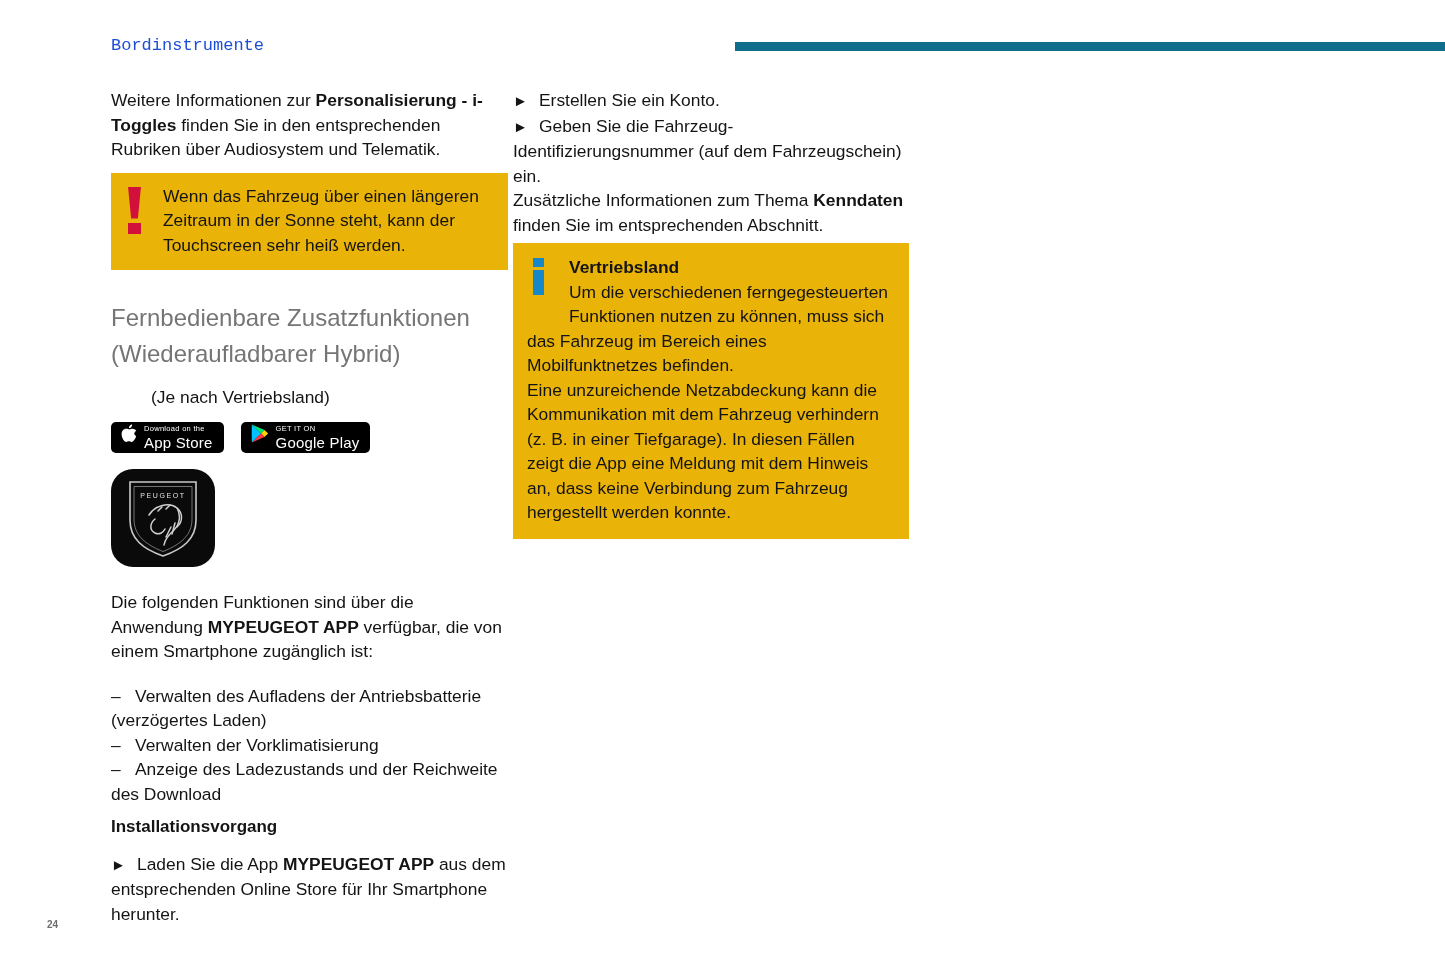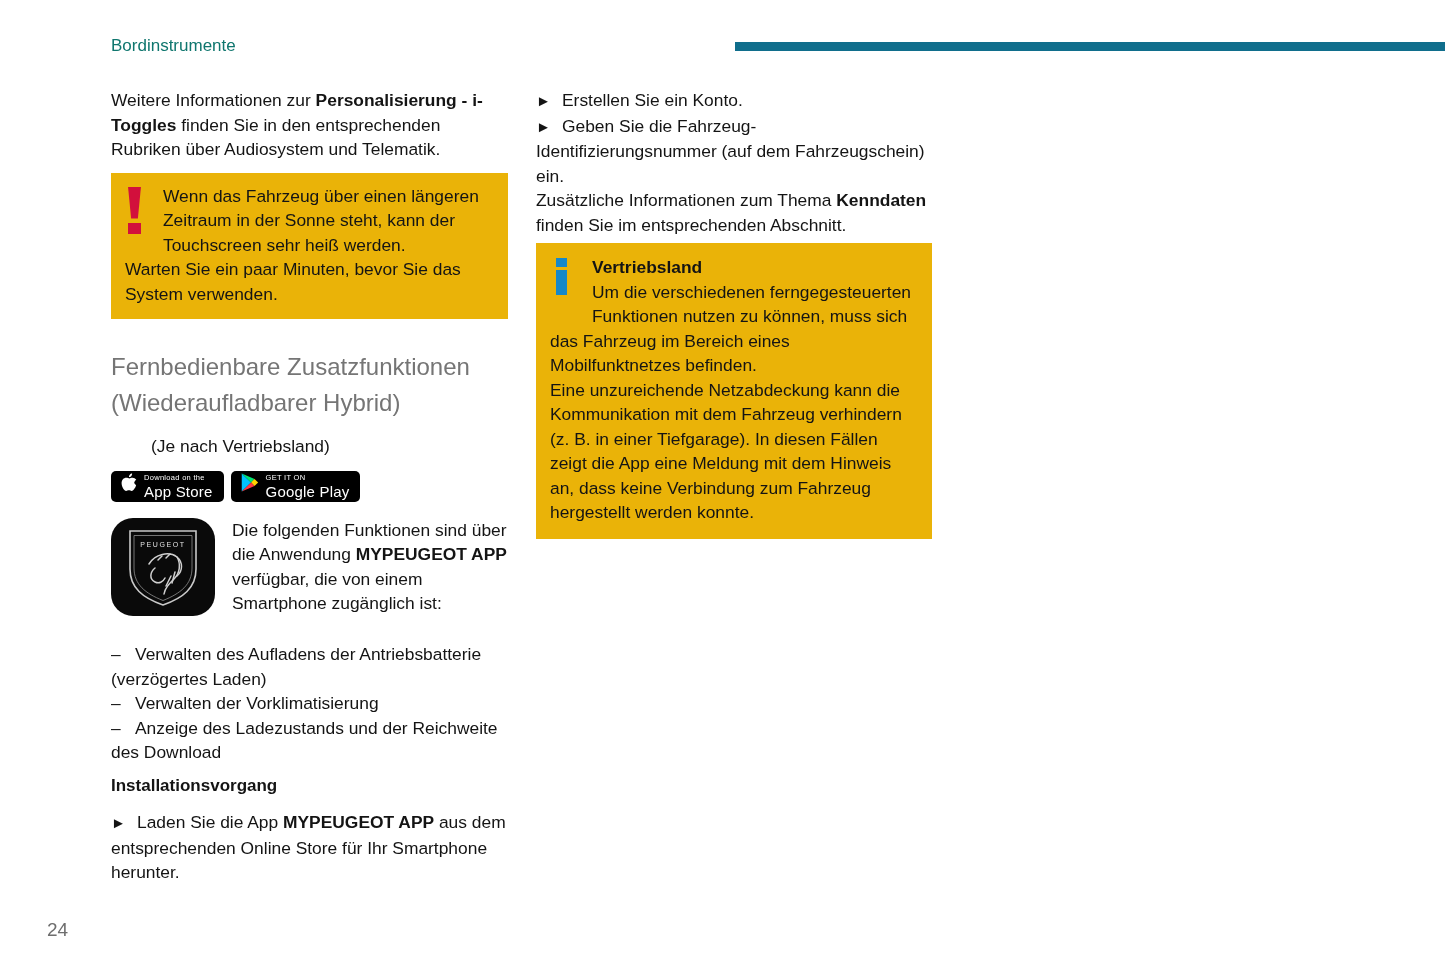--- a/index.html
+++ b/index.html
@@ -1,26 +1,26 @@
 <!DOCTYPE html>
 <html><head>
 <meta charset="utf-8">
 <style>
   html,body{margin:0;padding:0;background:#ffffff;}
   .page{position:relative;width:1445px;height:963px;background:#ffffff;overflow:hidden;
         font-family:"Liberation Sans","DejaVu Sans",sans-serif;color:#141414;}
 
   
-  .header-title{position:absolute;left:111px;top:36px;font-size:17px;color:#0f766e;}
+  .header-title{position:absolute;left:111px;top:36px;font-size:17px;color:#1d4ed8;font-family:Liberation Mono, monospace;}
   .teal-bar{position:absolute;left:735px;top:42px;width:710px;height:9px;background:#106e8c;}
 
   
   .col{position:absolute;top:88px;font-size:17.4px;line-height:24.5px;}
   .col-left{left:111px;width:397px;}
-  .col-right{left:536px;width:396px;}
+  .col-right{left:513px;width:396px;}
   p{margin:0;}
   b{font-weight:bold;}
 
   
   .graybox{background:#eab308;padding:11px 14px 13px 14px;}
   .graybox::after{content:"";display:block;clear:both;}
 
   
   .warn-icon{float:left;width:22px;height:50px;margin:3px 13px 0 3px;}
   .warn-bar{width:13px;height:32px;background:#d2103c;clip-path:polygon(0 0,100% 0,76% 100%,24% 100%);}
@@ -28,61 +28,60 @@
 
   
   .info-icon{float:left;width:24px;height:50px;margin:3px 12px 0 6px;}
   .info-dot{width:11px;height:9px;background:#1688c9;}
   .info-bar{width:11px;height:25px;background:#1688c9;margin-top:3px;}
 
   .section-title{margin:30px 0 0 0;font-size:24px;line-height:36px;font-weight:400;color:#757575;}
   .availability{margin-top:13px;margin-left:40px;}
 
   
-  .badges{display:flex;gap:7px;margin-top:12px;}
+  .badges{display:flex;gap:17px;margin-top:12px;}
   .badge{display:flex;align-items:center;gap:7px;background:#000;color:#fff;border-radius:5px;
          height:31px;padding:0 11px 0 9px;cursor:pointer;}
   .badge-text{display:flex;flex-direction:column;line-height:1;}
   .badge-small{font-size:7.5px;letter-spacing:.3px;}
   .badge-large{font-size:15px;margin-top:2.5px;letter-spacing:.2px;}
 
   
-  .app-row{display:flex;gap:17px;margin-top:16px;}
+  .app-row{display:flex;gap:17px;margin-top:16px;flex-direction:column;}
   .app-icon{flex:0 0 104px;}
 
   .features{margin-top:20px;}
   .marker-dash{display:inline-block;min-width:24px;}
   .marker-arrow{display:inline-block;min-width:26px;font-size:15px;}
   .install-heading{margin:9px 0 0 0;font-size:17px;font-weight:bold;}
   .step{margin-top:12px;}
 
   .info-box{margin-top:6px;padding:12px 14px 14px 14px;}
   .info-title{font-weight:bold;}
 
-  .page-number{position:absolute;left:47px;top:919px;font-size:19px;font-weight:normal;color:#6e6e6e;}
+  .page-number{position:absolute;left:47px;top:919px;font-size:10px;font-weight:bold;color:#6e6e6e;}
 </style>
 </head>
 <body>
 
 <div class="page">
 
   <span class="header-title">Bordinstrumente</span>
   <div class="teal-bar"></div>
 
   <div class="col col-left">
 
     <p><span>Weitere Informationen zur </span><b>Personalisierung - i-Toggles</b><span> finden Sie in den entsprechenden Rubriken über Audiosystem und Telematik.</span></p>
 
     <div class="graybox" style="margin-top:11px;">
       <span class="warn-icon">
         <span class="warn-bar" style="display:block;"></span>
         <span class="warn-dot" style="display:block;"></span>
       </span>
       <p>Wenn das Fahrzeug über einen längeren Zeitraum in der Sonne steht, kann der Touchscreen sehr heiß werden.</p>
-      <p>Warten Sie ein paar Minuten, bevor Sie das System verwenden.</p>
     </div>
 
     <h1 class="section-title">Fernbedienbare Zusatzfunktionen (Wiederaufladbarer Hybrid)</h1>
 
     <p class="availability">(Je nach Vertriebsland)</p>
 
     <div class="badges">
       <div class="badge">
         <span>
           <svg width="17" height="20" viewBox="0 0 17 20">

